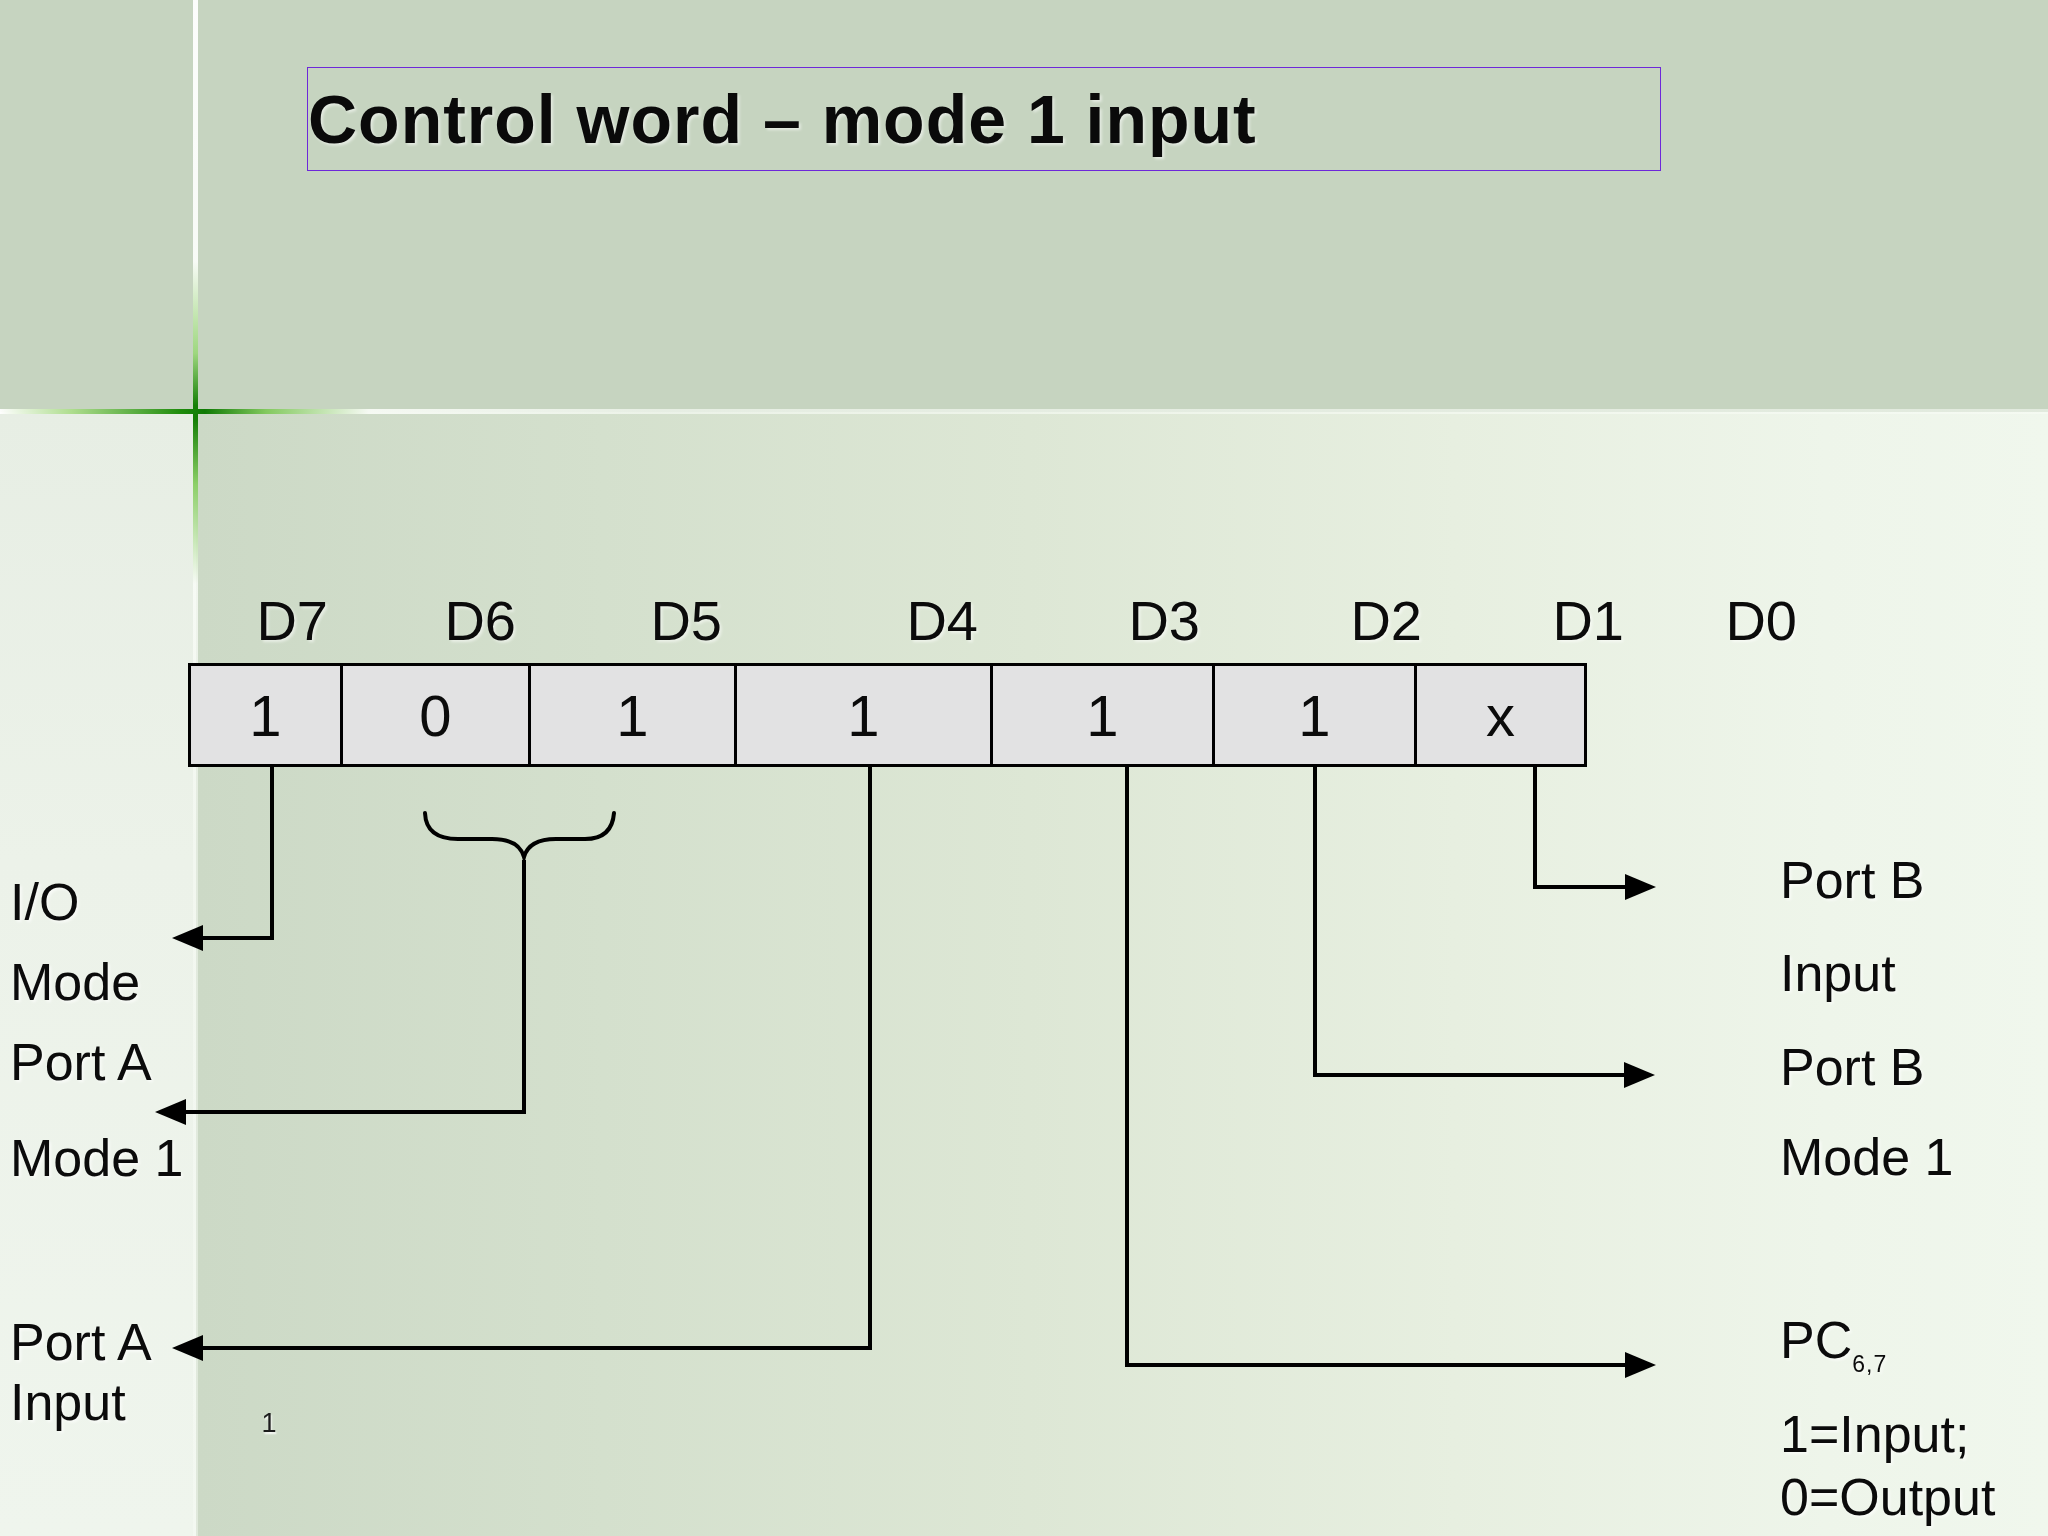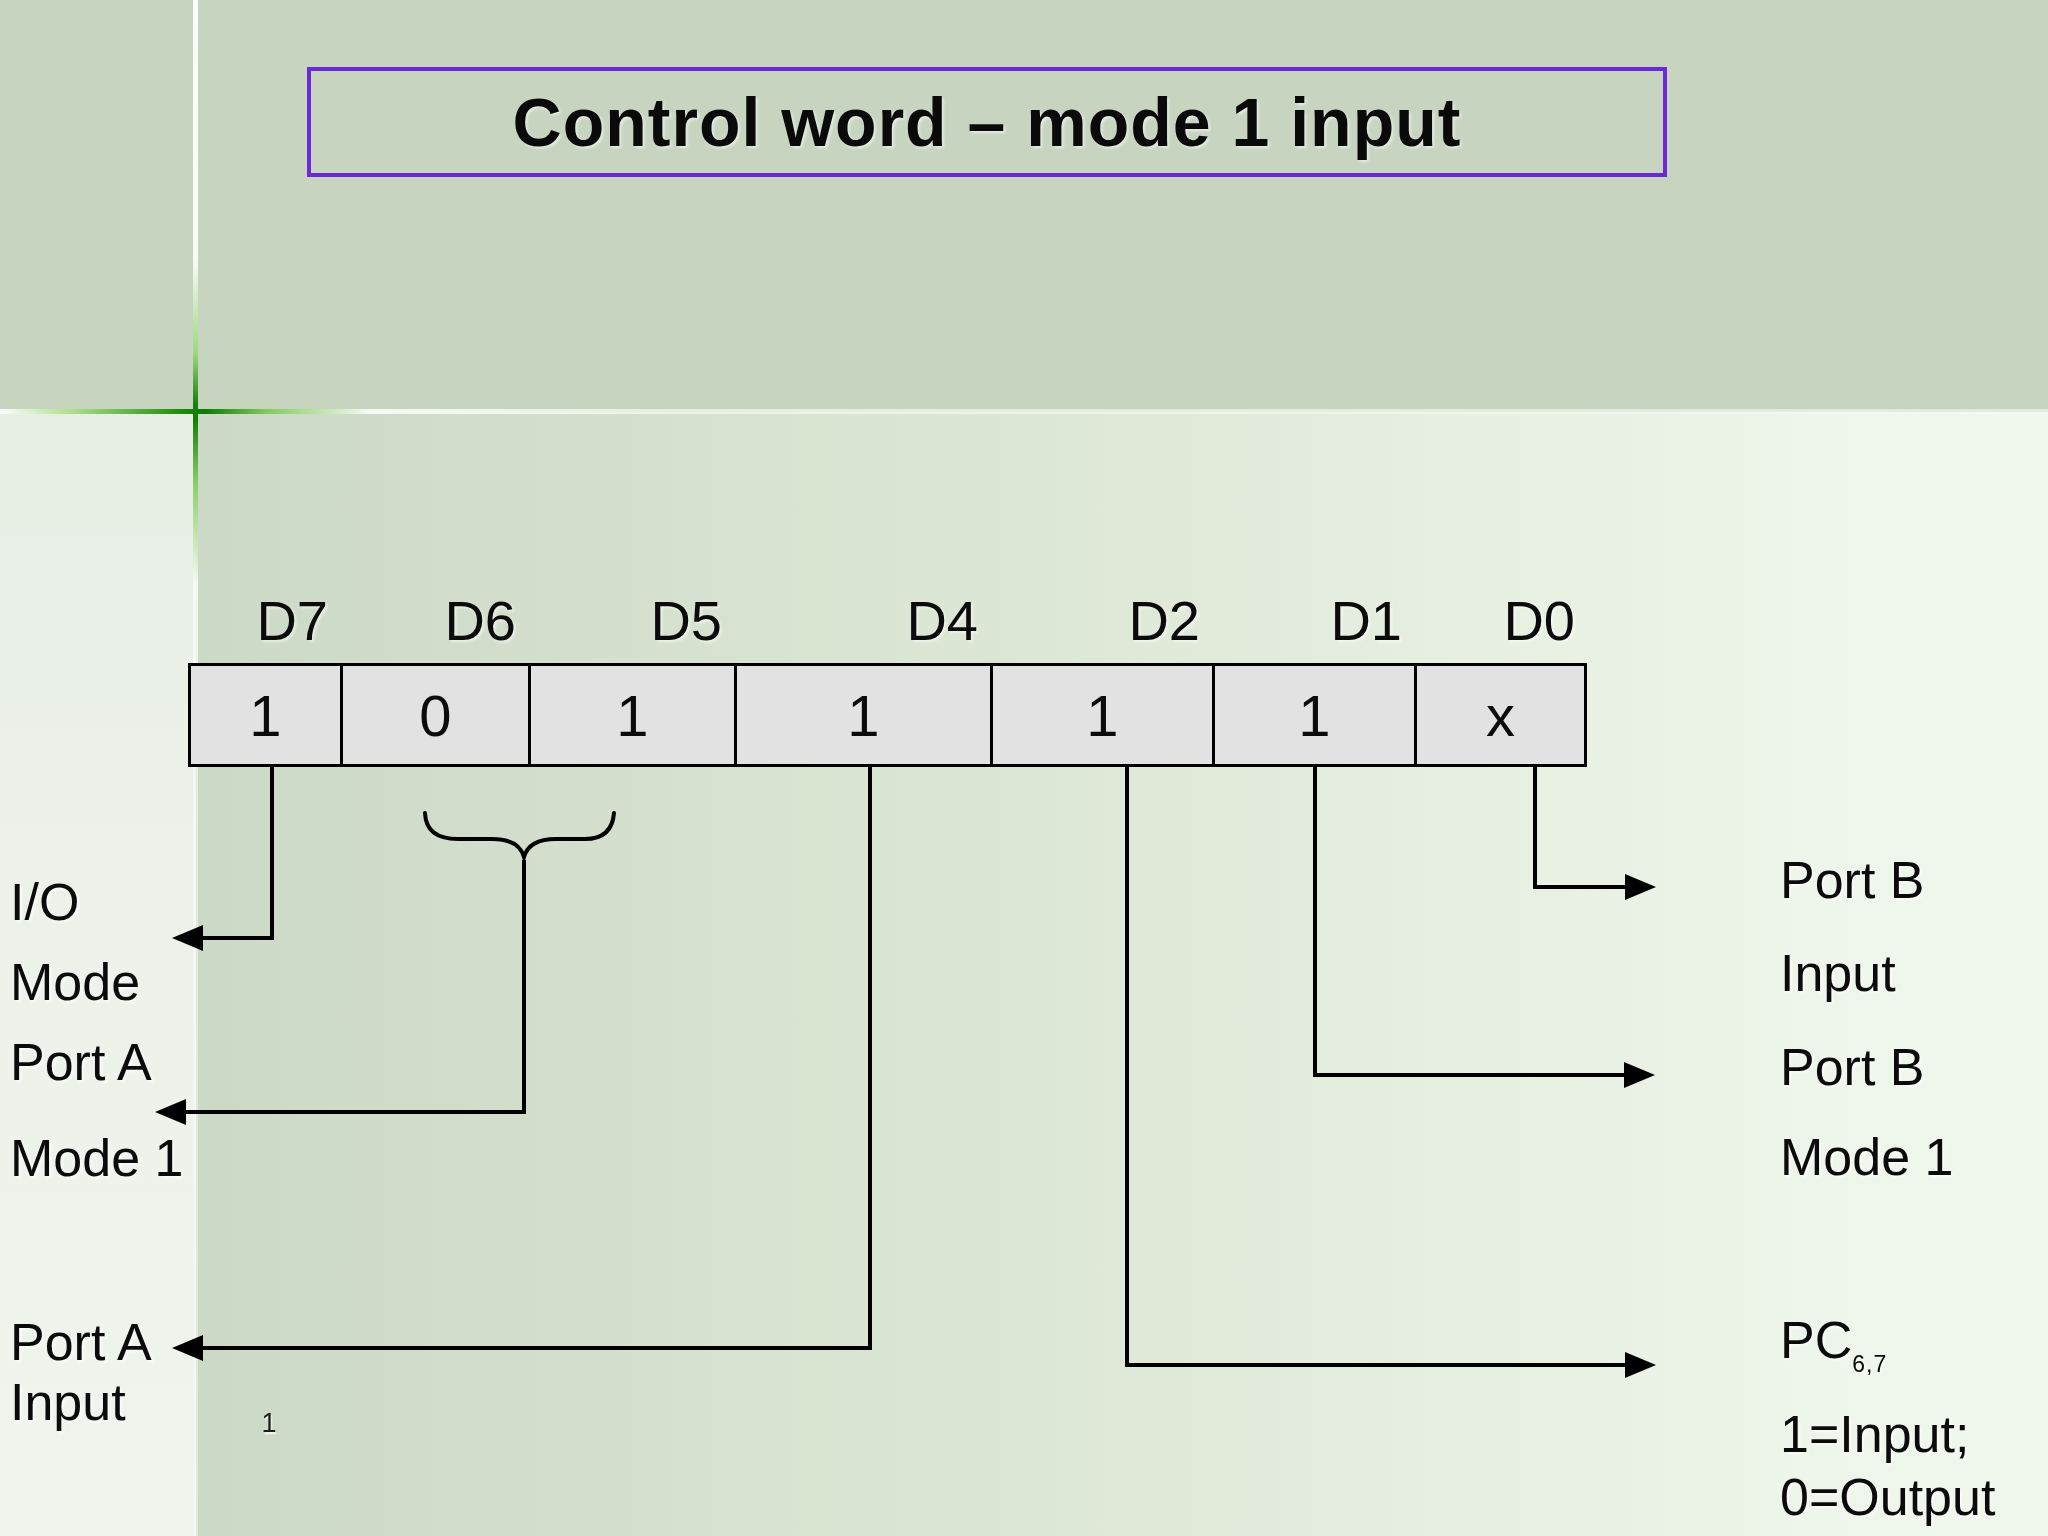--- a/index.html
+++ b/index.html
@@ -16,21 +16,21 @@
              rgba(255,255,255,.95) 0%,rgba(253,255,252,.9) 17%,
              #9ed77f 23%,#157f06 26.4%,#157f06 27.3%,#8ccf68 31.5%,
              rgba(250,253,248,.8) 38%,rgba(248,252,246,.5) 55%,rgba(248,252,246,.45) 100%);}
   .cross-h{position:absolute;left:0;top:409px;width:2048px;height:5px;
            background:linear-gradient(to right,
              rgba(255,255,255,.95) 0%,#aedd8e 3.5%,
              #1f8c0c 8.8%,#0f7a05 10%,#83c95f 13%,
              rgba(250,253,248,.9) 18%,rgba(248,252,246,.65) 32%,rgba(248,252,246,.55) 100%);}
 
   .title-box{position:absolute;left:307px;top:67px;width:1352px;height:102px;
-             border:4px solid #6d28d9;text-align:center;}
+             border:1px solid #6d28d9;}
   .title-box span{display:block;line-height:102px;font-size:68px;font-weight:bold;
                   letter-spacing:1px;color:#0a0a0a;text-shadow:2px 2px 3px rgba(255,255,255,.55);}
 
   .bit-headers{position:absolute;left:188px;top:588px;display:flex;}
   .bit-headers .hd{font-size:56px;text-align:right;transform:translateX(-12px);
                    text-shadow:2px 2px 3px rgba(255,255,255,.55);}
   .bit-row{position:absolute;left:188px;top:663px;display:flex;}
   .cell{box-sizing:border-box;height:104px;background:#e2e2e3;
         border:3px solid #000;border-right:none;
         text-align:center;font-size:58px;line-height:100px;}
@@ -61,20 +61,21 @@
 
   <div class="title-box">
     <span>Control word – mode 1 input</span>
   </div>
 
   <div class="bit-headers">
     <div class="hd w0">D7</div>
     <div class="hd w1">D6</div>
     <div class="hd w2">D5</div>
     <div class="hd w3">D4</div>
+    <div class="hd w4">D3</div>
     <div class="hd w5">D2</div>
     <div class="hd w6">D1</div>
     <div class="hd w7">D0</div>
   </div>
 
   <div class="bit-row">
     <div class="cell w0">1</div>
     <div class="cell w1">0</div>
     <div class="cell w2">1</div>
     <div class="cell w3">1</div>

